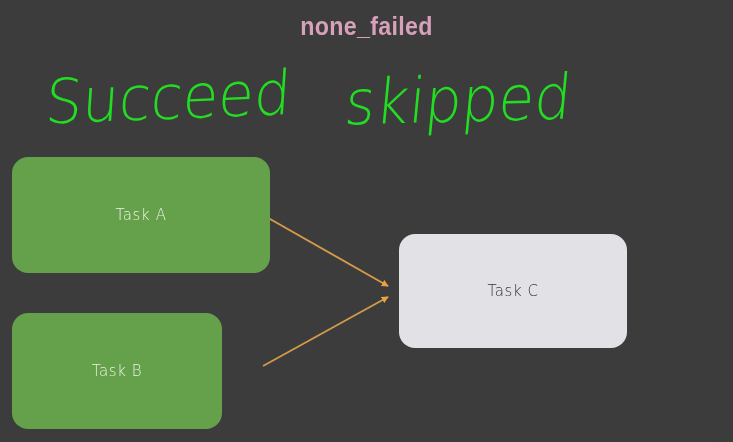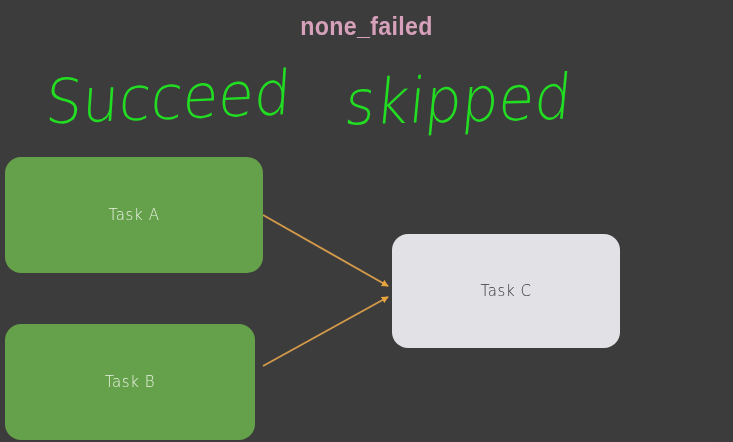--- a/index.html
+++ b/index.html
@@ -65,32 +65,33 @@
     box-sizing: border-box;
     display: flex;
     align-items: center;
     justify-content: center;
     border-radius: 16px;
     font-family: "DejaVu Sans", sans-serif;
     font-size: 15px;
     font-weight: 300;
     letter-spacing: 0.6px;
     user-select: none;
+    margin-left: 7px;
   }
   .task-success {
     background: #65a04a;
     color: #e9f2e4;
   }
   .task-skipped {
     background: #e2e1e5;
     color: #34343a;
   }
 
   #task-a { left: 5px;   top: 157px; width: 258px; height: 116px; }
-  #task-b { left: 5px;   top: 324px; width: 250px; height: 116px; }
+  #task-b { left: 5px;   top: 313px; width: 210px; height: 116px; }
   #task-c { left: 392px; top: 234px; width: 228px; height: 114px; }
 
   
   #edge-layer {
     position: absolute;
     left: 0;
     top: 0;
     width: 733px;
     height: 442px;
     pointer-events: none;

